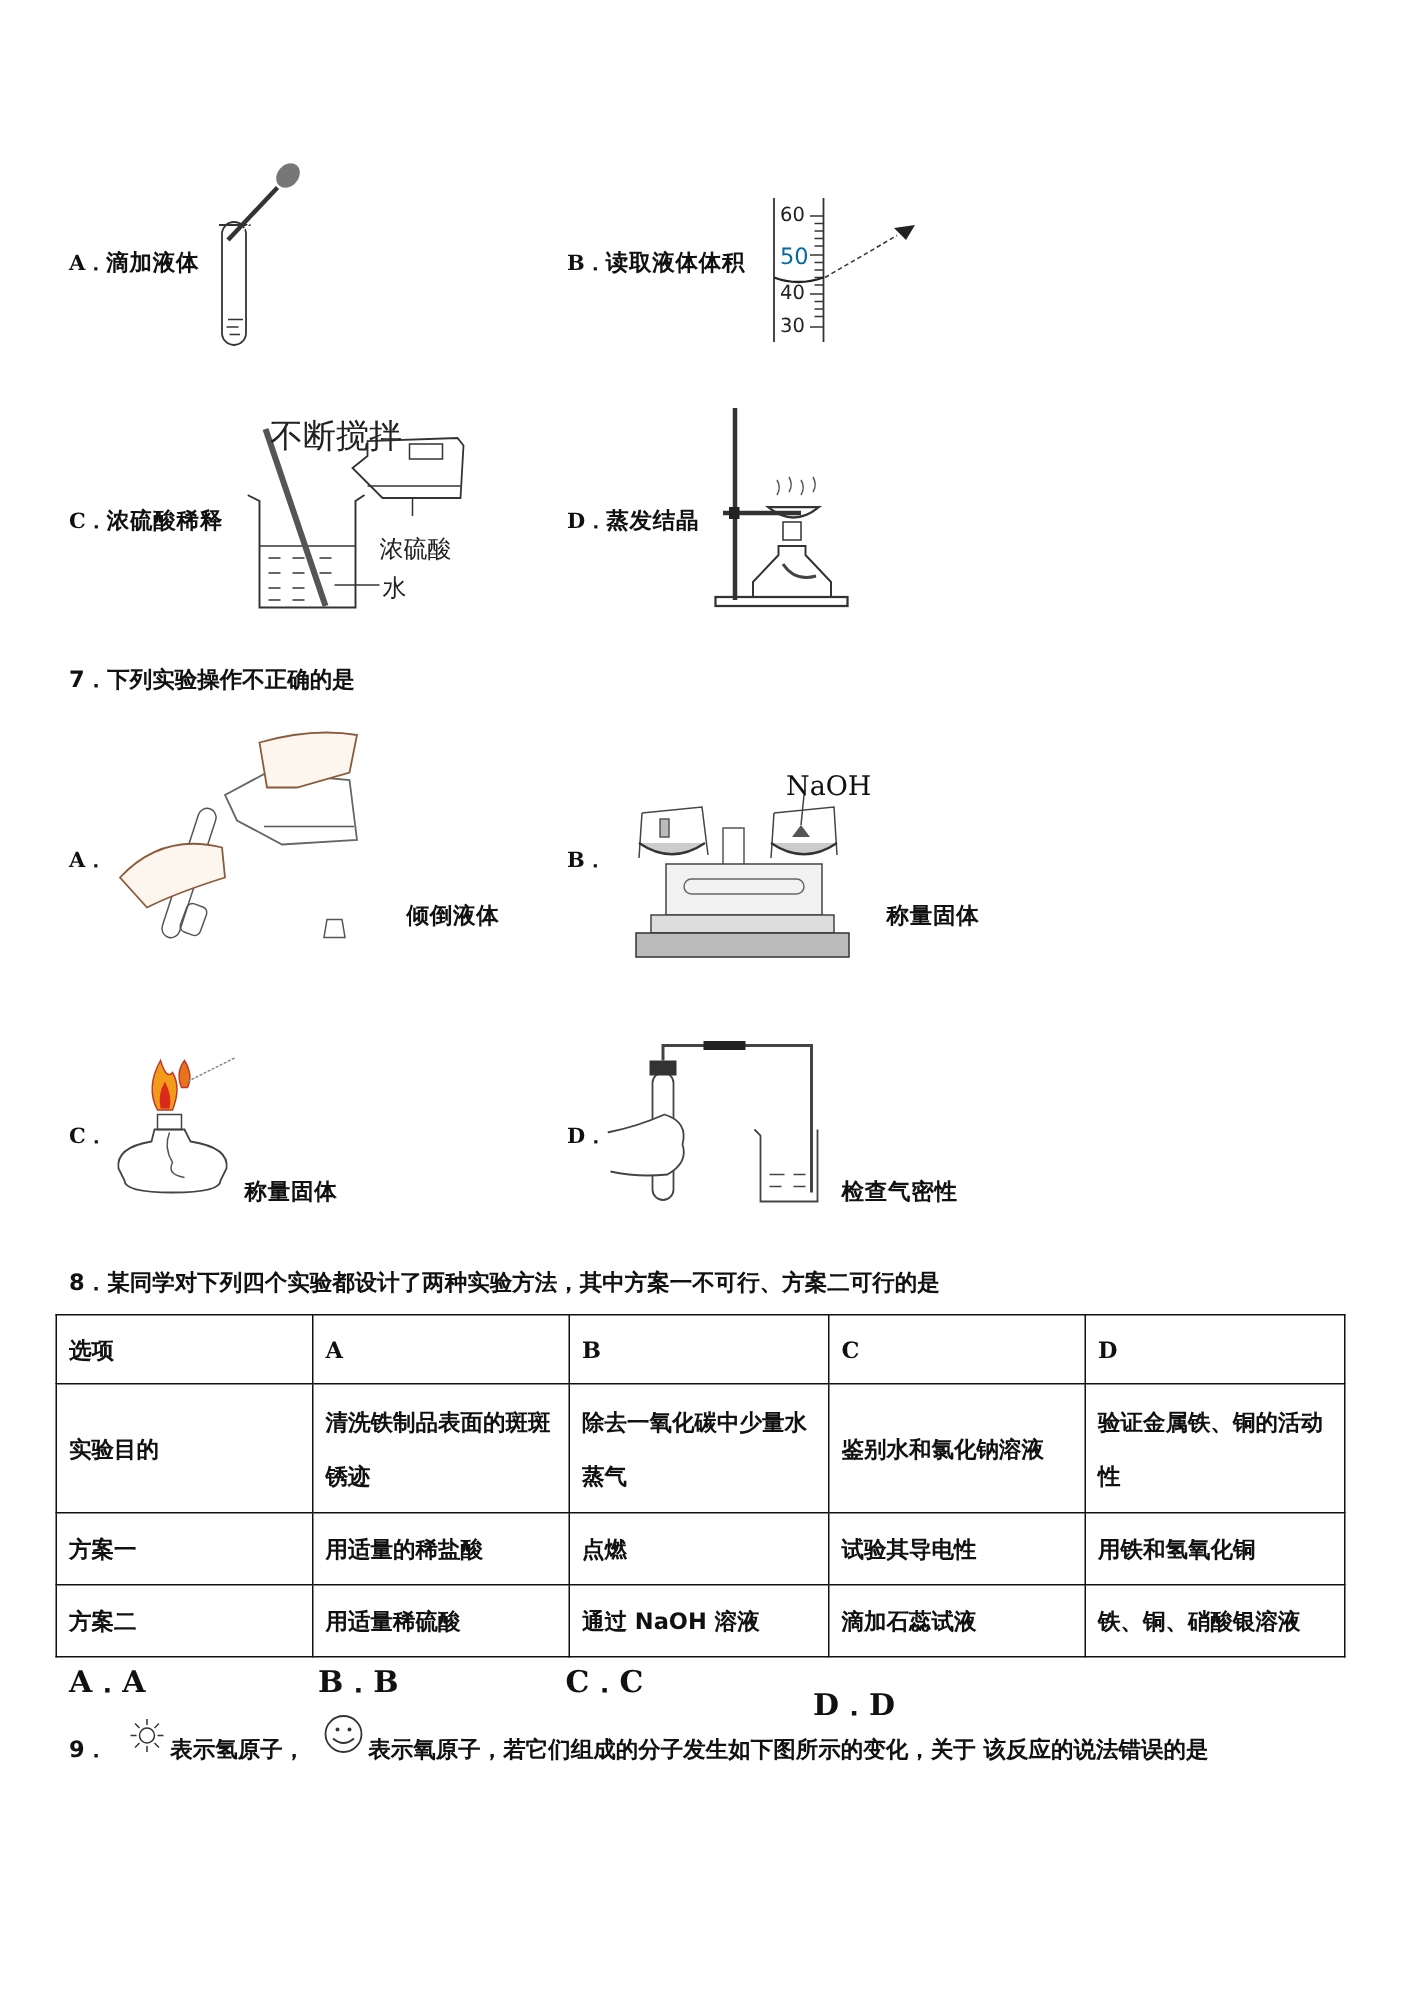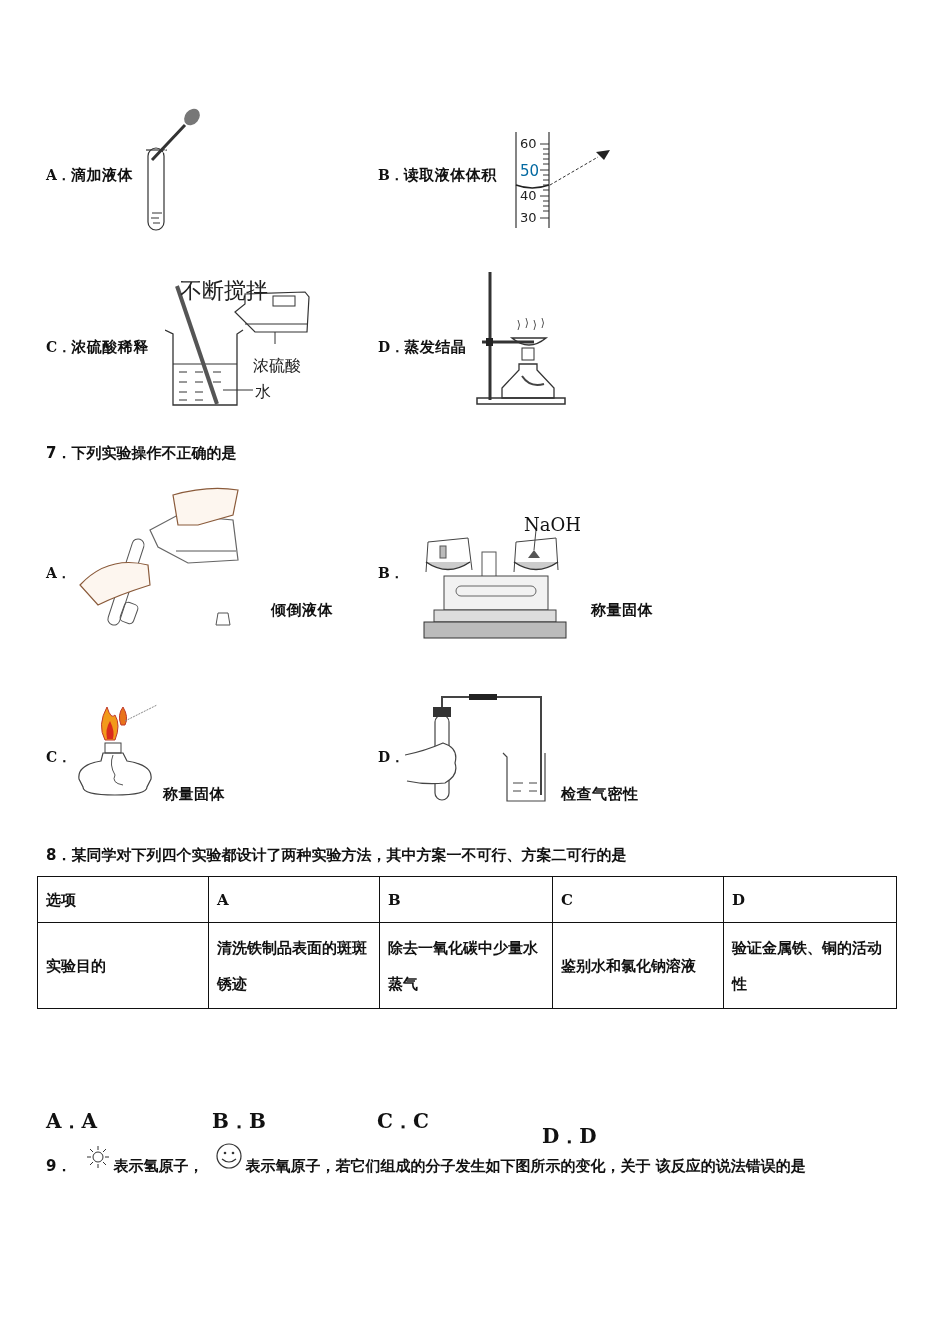--- a/index.html
+++ b/index.html
@@ -190,20 +190,34 @@
     <td class="hdr" style="width:154px;">C</td>
     <td class="hdr">D</td>
   </tr>
   <tr style="height:86px;">
     <td>实验目的</td>
     <td>清洗铁制品表面的斑斑锈迹</td>
     <td>除去一氧化碳中少量水蒸气</td>
     <td>鉴别水和氯化钠溶液</td>
     <td>验证金属铁、铜的活动性</td>
   </tr>
+  <tr style="height:48px;">
+    <td>方案一</td>
+    <td>用适量的稀盐酸</td>
+    <td>点燃</td>
+    <td>试验其导电性</td>
+    <td>用铁和氢氧化铜</td>
+  </tr>
+  <tr style="height:48px;">
+    <td>方案二</td>
+    <td>用适量稀硫酸</td>
+    <td>通过 NaOH 溶液</td>
+    <td>滴加石蕊试液</td>
+    <td>铁、铜、硝酸银溶液</td>
+  </tr>
 </tbody>
   </table>
 
 <div class="answers">
   <span style="left:46px;top:1108px;">A．A</span>
   <span style="left:212px;top:1108px;">B．B</span>
   <span style="left:377px;top:1108px;">C．C</span>
   <span style="left:542px;top:1123px;">D．D</span>
 </div>
 

